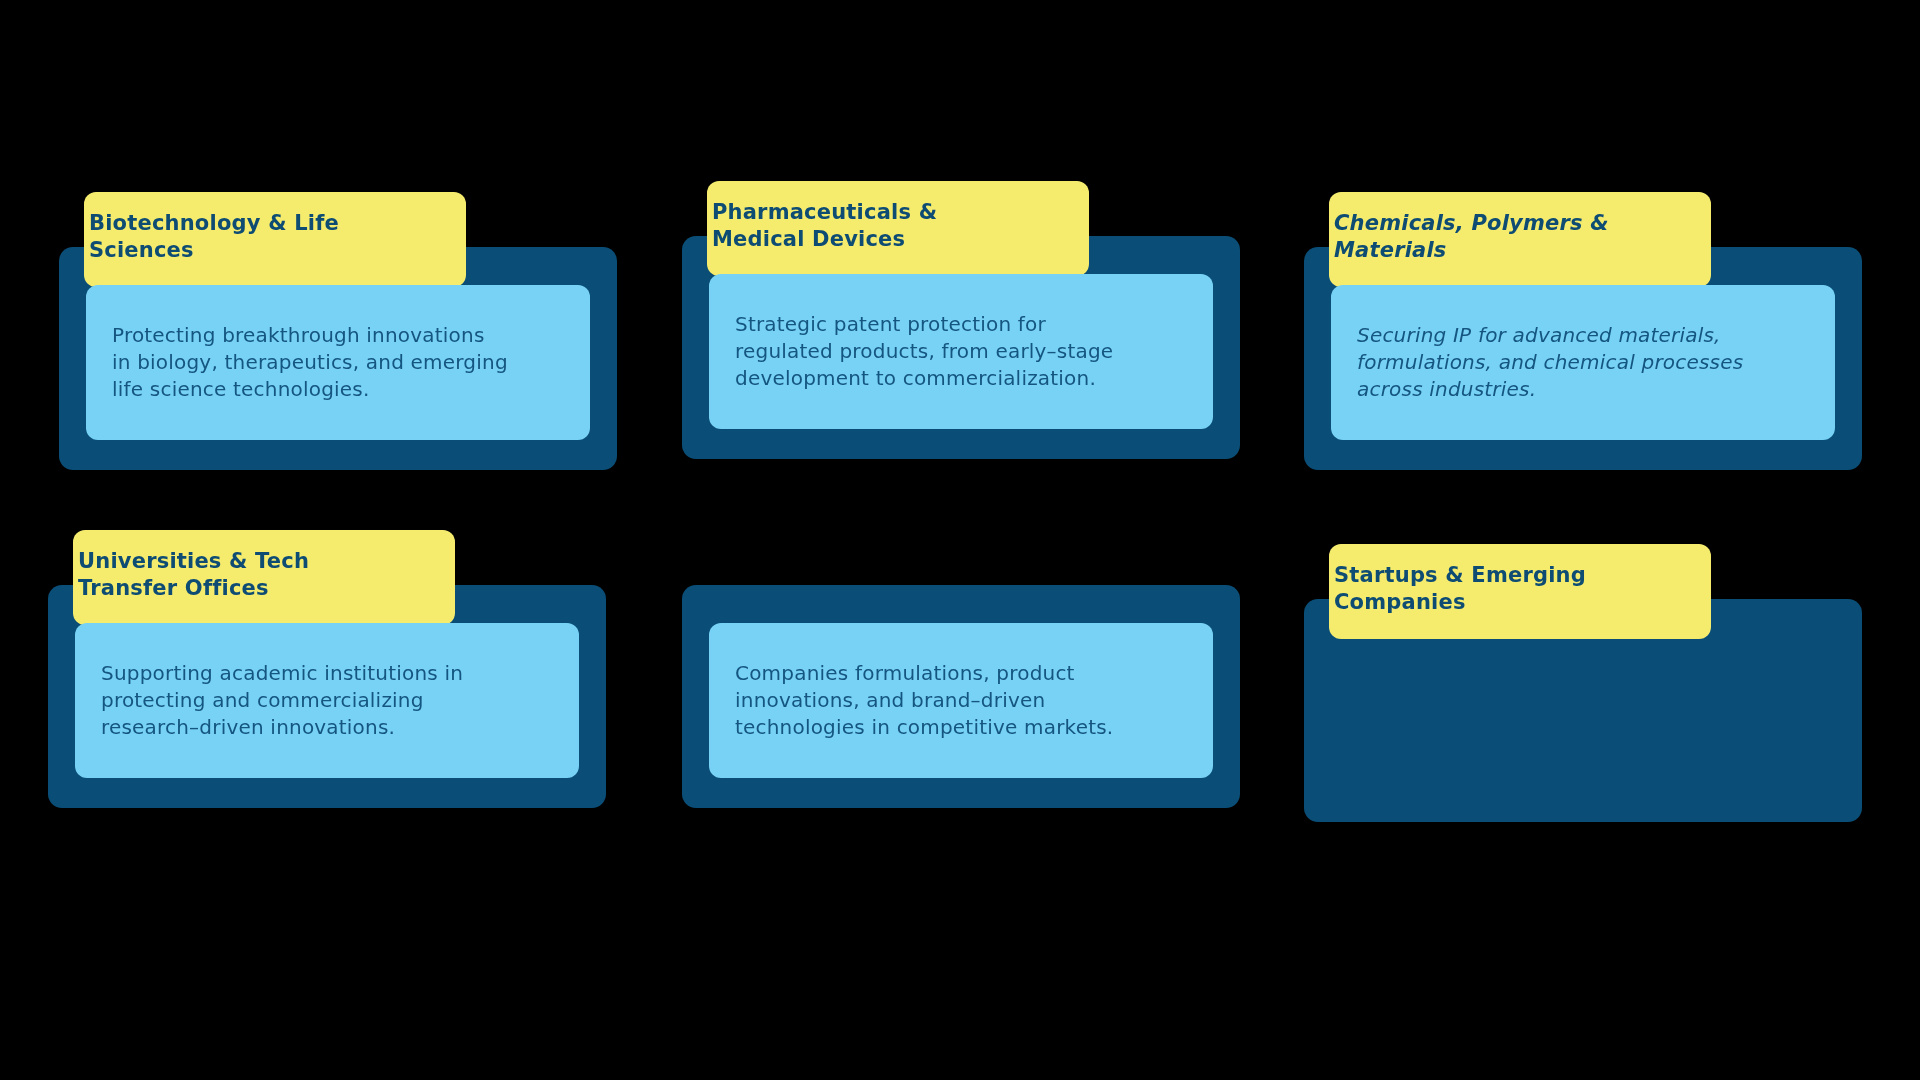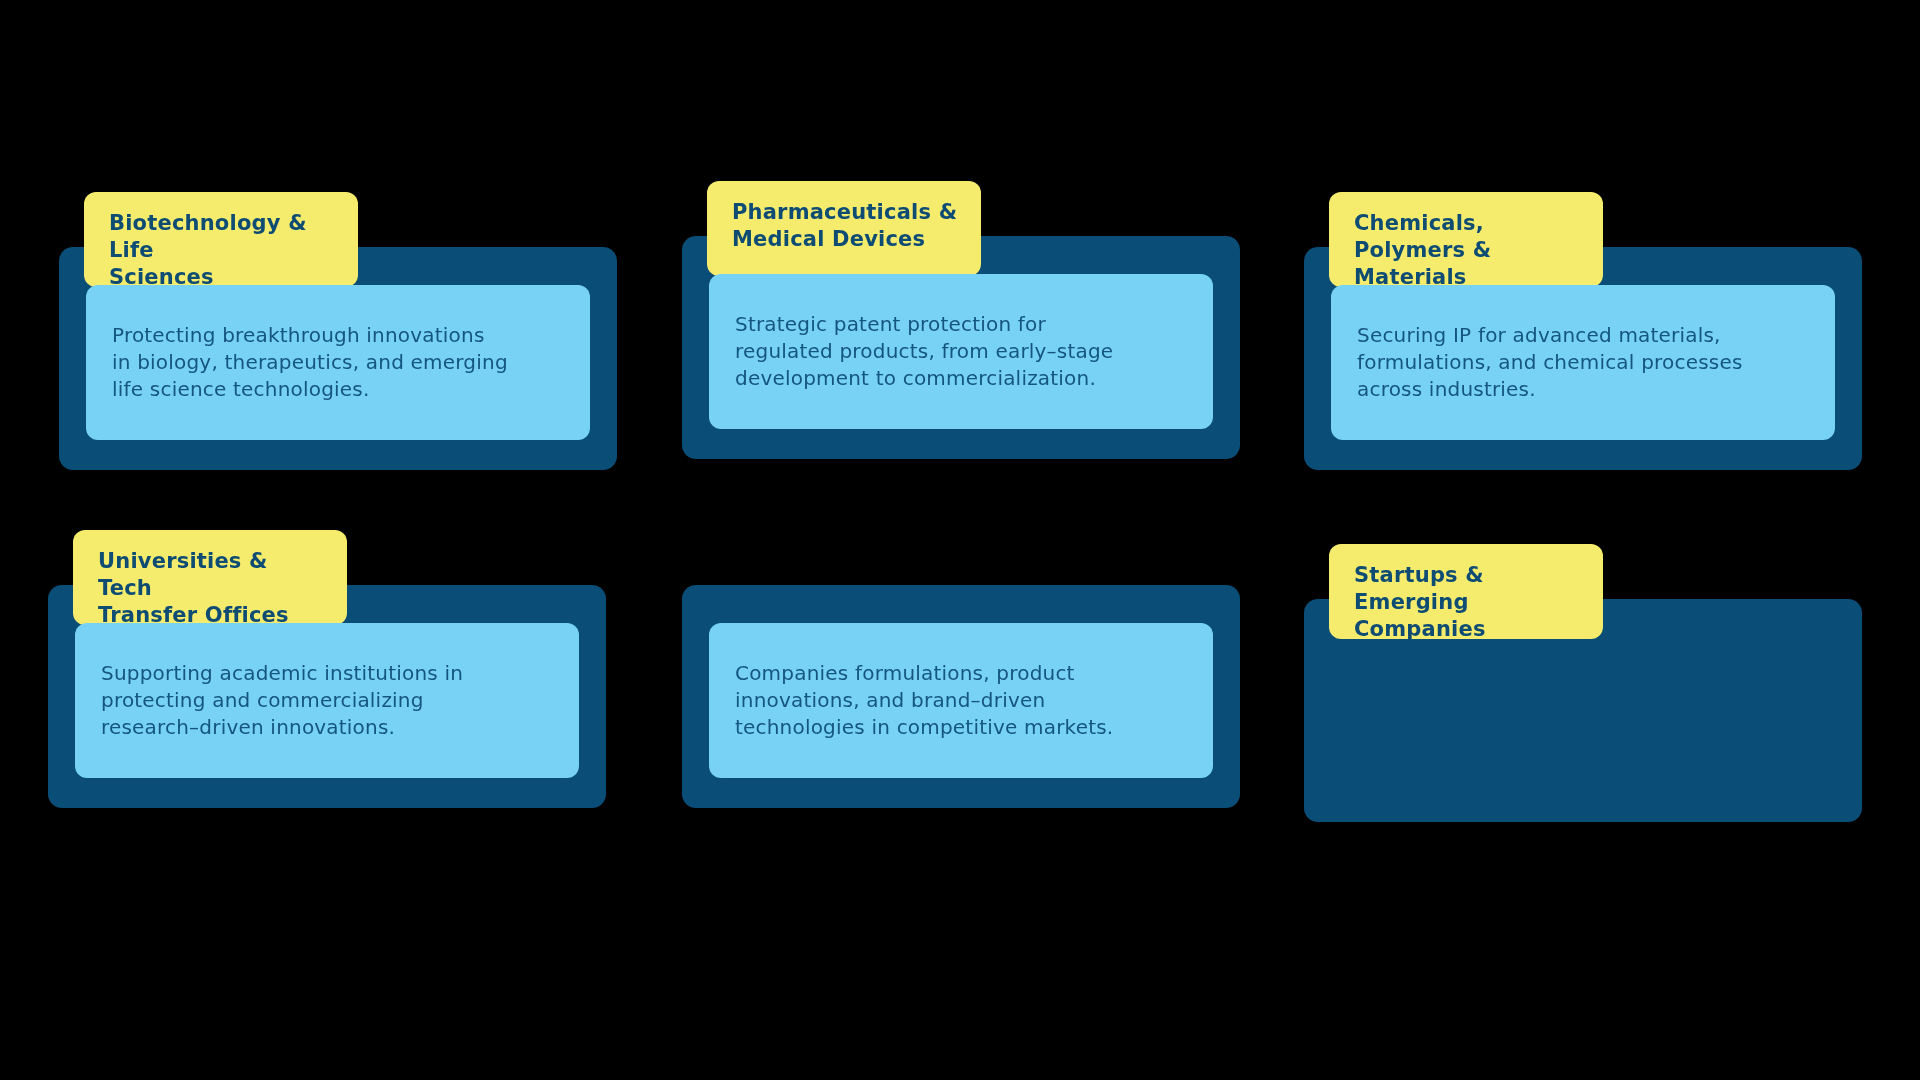--- a/index.html
+++ b/index.html
@@ -16,34 +16,34 @@
   }
   .card {
     position: absolute;
     width: 558px;
     height: 223px;
     background: #0A4E77;
     border-radius: 14px;
   }
   .pos-r0c0 { left: 59px;   top: 247px; }
   .pos-r0c1 { left: 682px;  top: 236px; }
-  .pos-r0c2 { left: 1304px; top: 247px; }
+  .pos-r0c2 { left: 1304px; top: 247px; font-style: italic; }
   .pos-r1c0 { left: 48px;   top: 585px; }
   .pos-r1c1 { left: 682px;  top: 585px; }
   .pos-r1c2 { left: 1304px; top: 599px; }
   .tab {
     position: absolute;
     left: 25px;
     top: -55px;
-    width: 274px;
+    width: 382px;
     height: 95px;
     background: #F5EC6E;
     border-radius: 12px;
     box-sizing: border-box;
-    padding: 18px 18px 0 25px;
+    padding: 18px 18px 0 5px;
     z-index: 1;
   }
   .tab-title {
     color: #0E4C74;
     font-weight: bold;
     font-size: 21px;
     line-height: 27px;
     letter-spacing: 0.2px;
     white-space: pre-line;
   }

